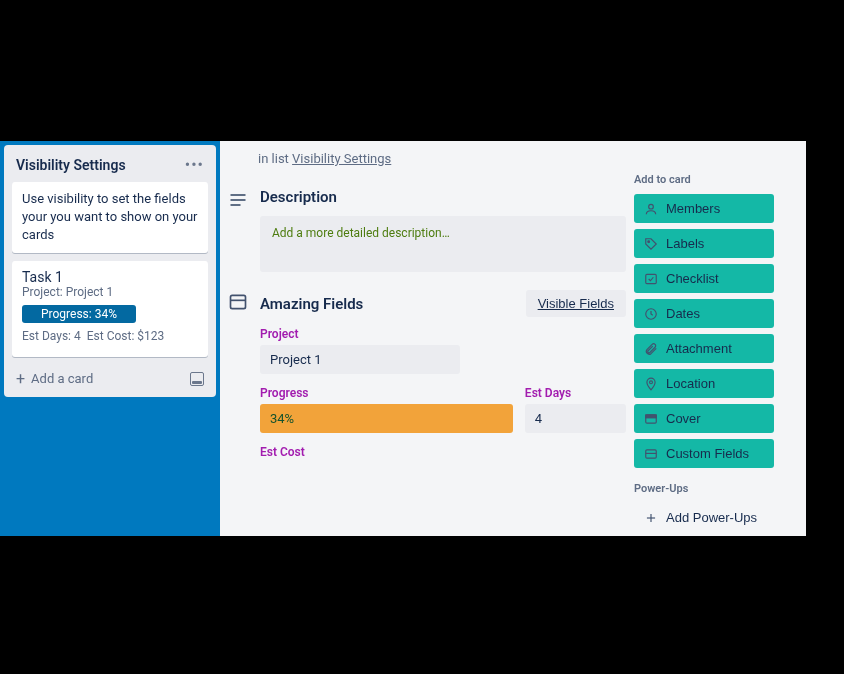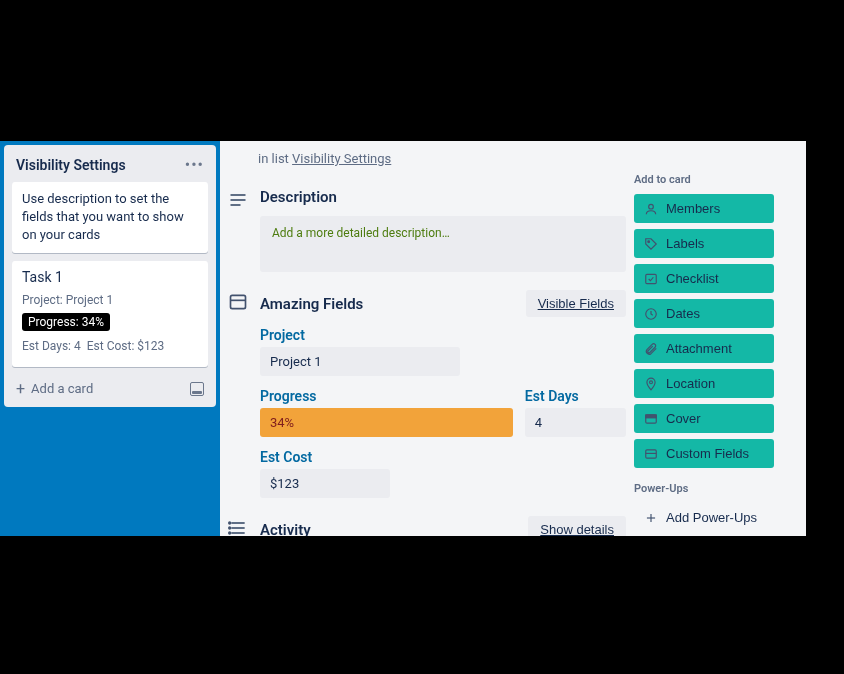--- a/index.html
+++ b/index.html
@@ -6,44 +6,44 @@
 body { font-family: -apple-system, BlinkMacSystemFont, "Segoe UI", Roboto, sans-serif; background: #000; width: 844px; height: 674px; overflow: hidden; }
 .app { display: flex; width: 806px; height: 395px; margin-top: 141px; background: #0079bf; }
 .sidebar { width: 220px; padding: 4px; flex-shrink: 0; }
 .list { background: #ebecf0; border-radius: 4px; padding: 8px; }
 .list-header { display: flex; justify-content: space-between; align-items: center; padding: 2px 4px 8px; }
 .list-title { font-size: 14px; font-weight: 600; color: #172b4d; }
 .list-menu { color: #6b778c; font-size: 16px; cursor: pointer; letter-spacing: 1px; }
 .card { background: #fff; border-radius: 3px; box-shadow: 0 1px 0 rgba(9,30,66,.25); padding: 8px 10px; margin-bottom: 8px; font-size: 13px; color: #172b4d; }
 .card-desc { line-height: 1.4; }
 .card-title { font-size: 14px; }
-.card-row { display: flex; gap: 6px; align-items: center; font-size: 12px; color: #5e6c84; margin-bottom: 6px; flex-wrap: wrap; margin-top: 8px; }
-.card-badge { background: #000000; color: #fff; padding: 2px 6px; border-radius: 3px; font-size: 12px; }
+.card-row { display: flex; gap: 6px; align-items: center; font-size: 12px; color: #5e6c84; margin-bottom: 6px; flex-wrap: wrap; }
+.card-badge { background: #0369a1; color: #fff; padding: 2px 19px; border-radius: 3px; font-size: 12px; }
 .add-card { display: flex; justify-content: space-between; align-items: center; padding: 6px 4px 2px; color: #5e6c84; font-size: 13px; cursor: pointer; }
 .add-card-left { display: flex; align-items: center; gap: 6px; }
 .plus { font-size: 16px; line-height: 1; }
 .template-icon { width: 14px; height: 14px; border: 1.5px solid #6b778c; border-radius: 2px; position: relative; }
 .template-icon::after { content: ""; position: absolute; bottom: 1px; left: 1px; right: 1px; height: 3px; background: #6b778c; border-radius: 1px; }
 .main { flex: 1; background: #f4f5f7; padding: 10px 32px 0 8px; display: flex; gap: 8px; overflow: hidden; }
 .content { flex: 1; min-width: 0; }
 .breadcrumb { font-size: 13px; color: #5e6c84; margin-bottom: 22px; padding-left: 30px; }
 .breadcrumb a { color: #5e6c84; text-decoration: underline; }
 .section { display: flex; align-items: flex-start; gap: 12px; margin-bottom: 18px; }
 .section-icon { width: 20px; height: 20px; flex-shrink: 0; margin-top: 2px; }
 .section-body { flex: 1; }
 .section-title { font-size: 15px; font-weight: 600; color: #172b4d; margin-bottom: 10px; display: flex; justify-content: space-between; align-items: center; }
 .section-btn { background: #ebecf0; border: none; padding: 6px 12px; font-size: 13px; color: #172b4d; border-radius: 3px; cursor: pointer; text-decoration: underline; }
 .desc-placeholder { background: #ebecf0; padding: 10px 12px; border-radius: 3px; color: #4d7c0f; font-size: 12px; min-height: 56px; cursor: pointer; }
 .fields-grid { display: flex; flex-direction: column; gap: 12px; }
 .field-row { display: flex; gap: 12px; }
 .field { flex: 1; }
-.field-label { font-size: 14px; color: #0369a1; margin-bottom: 4px; font-weight: 600; }
+.field-label { font-size: 12px; color: #a21caf; margin-bottom: 4px; font-weight: 600; }
 .field-value { padding: 7px 10px; border-radius: 3px; font-size: 13px; color: #172b4d; }
 .field-grey { background: #ebecf0; }
-.field-orange { background: #f2a33a; color: #7f1d1d; }
+.field-orange { background: #f2a33a; color: #14532d; }
 .field-project { max-width: 200px; }
 .field-cost { max-width: 130px; }
 .rightcol { width: 140px; flex-shrink: 0; padding-top: 22px; }
 .rc-heading { font-size: 11px; color: #5e6c84; font-weight: 600; margin-bottom: 8px; }
 .rc-btn { display: flex; align-items: center; gap: 8px; background: #14b8a6; border: none; width: 100%; padding: 7px 10px; font-size: 13px; color: #172b4d; border-radius: 3px; cursor: pointer; margin-bottom: 6px; text-align: left; }
 .rc-btn-plain { background: transparent; }
 .rc-icon { width: 14px; height: 14px; flex-shrink: 0; display: flex; align-items: center; justify-content: center; }
 
 svg { stroke: #42526e; fill: none; stroke-width: 2; }
 </style>
@@ -51,21 +51,21 @@
 <body>
 
 <div class="app">
   <div class="sidebar">
     <div class="list">
       <div class="list-header">
         <span class="list-title">Visibility Settings</span>
         <span class="list-menu">•••</span>
       </div>
       <div class="card">
-        <div class="card-desc">Use description to set the fields that you want to show on your cards</div>
+        <div class="card-desc">Use visibility to set the fields your you want to show on your cards</div>
       </div>
       <div class="card">
         <div class="card-title">Task 1</div>
         <div class="card-row">
           <span>Project: Project 1</span>
           <span class="card-badge">Progress: 34%</span>
         </div>
         <div class="card-row">
           <span>Est Days: 4</span>
           <span>Est Cost: $123</span>
@@ -128,45 +128,26 @@
                 <div class="field-value field-orange">34%</div>
               </div>
               <div class="field" style="flex:1">
                 <div class="field-label">Est Days</div>
                 <div class="field-value field-grey">4</div>
               </div>
             </div>
             <div class="field-row">
               <div class="field field-cost">
                 <div class="field-label">Est Cost</div>
-                <div class="field-value field-grey">$123</div>
               </div>
             </div>
           </div>
         </div>
       </div>
 
-      <div class="section" style="margin-bottom:0">
-        <span class="section-icon">
-          <svg viewBox="0 0 24 24">
-              <line x1="4" y1="6" x2="20" y2="6"></line>
-              <line x1="4" y1="12" x2="20" y2="12"></line>
-              <line x1="4" y1="18" x2="20" y2="18"></line>
-              <circle cx="2" cy="6" r="1" fill="#42526e"></circle>
-              <circle cx="2" cy="12" r="1" fill="#42526e"></circle>
-              <circle cx="2" cy="18" r="1" fill="#42526e"></circle>
-            </svg>
-        </span>
-        <div class="section-body">
-          <div class="section-title">
-            <span>Activity</span>
-            <button class="section-btn">Show details</button>
-          </div>
-        </div>
-      </div>
     </div>
 
     <div class="rightcol">
       <div class="rc-heading">Add to card</div>
 
       <button class="rc-btn">
         <span class="rc-icon">
             <svg viewBox="0 0 24 24">
               <circle cx="12" cy="8" r="4"></circle>
               <path d="M4 21c0-4 4-6 8-6s8 2 8 6"></path>

